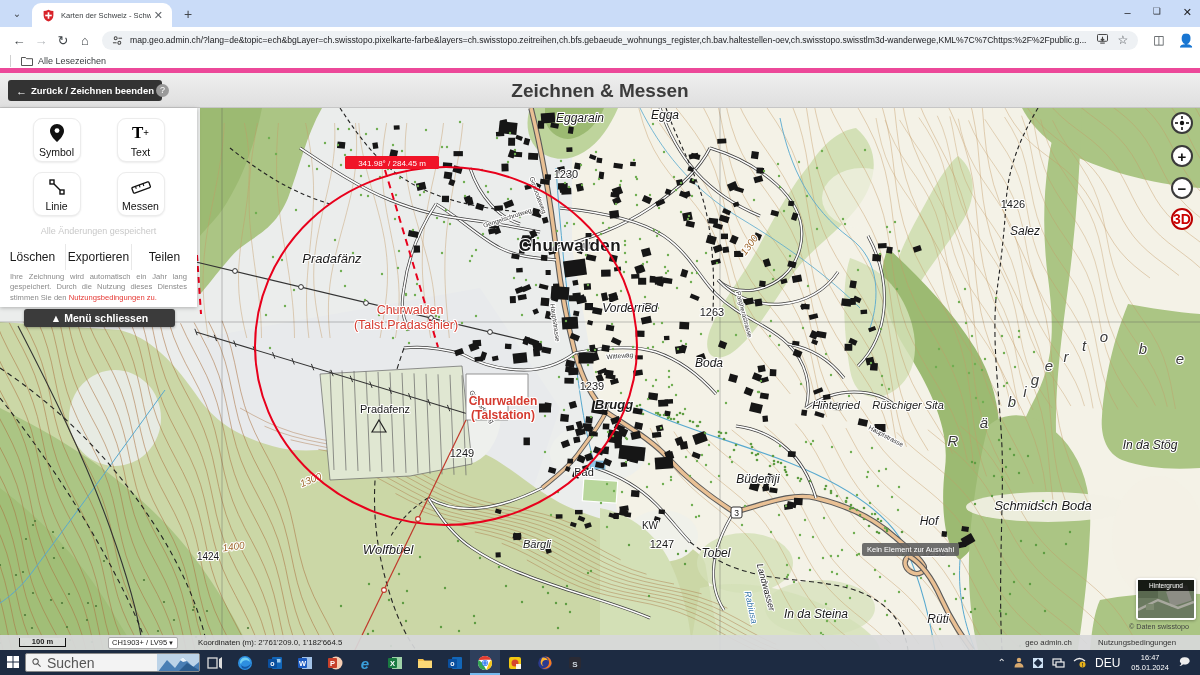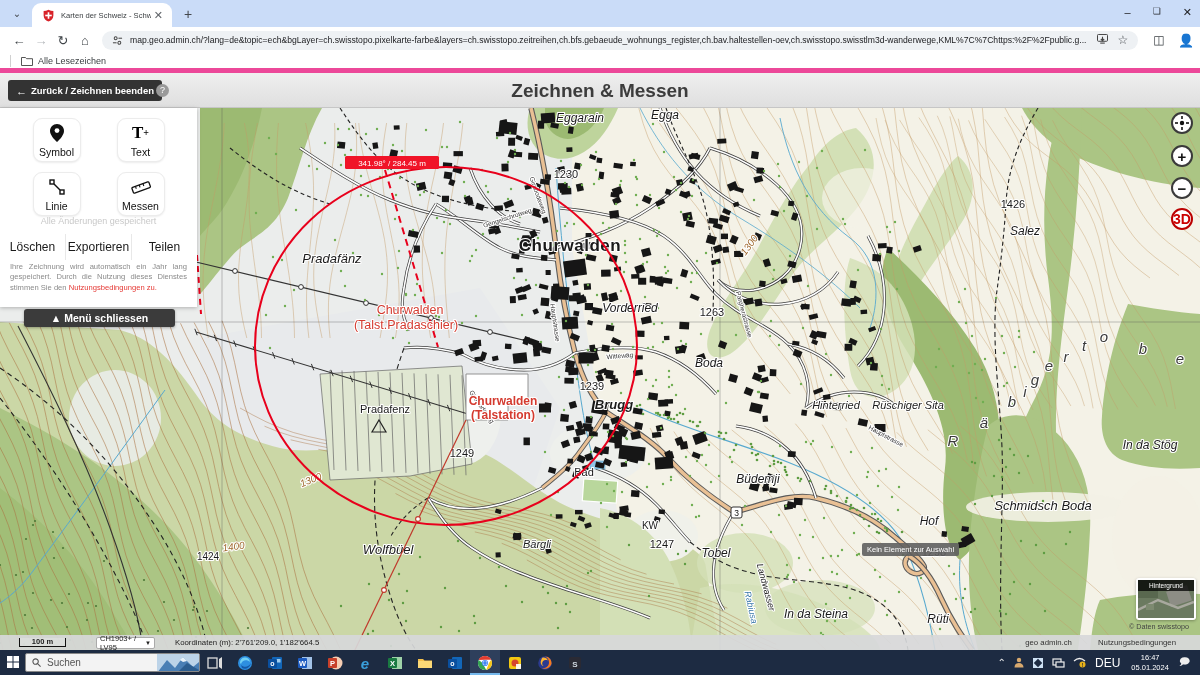--- a/index.html
+++ b/index.html
@@ -26,46 +26,46 @@
 .helpq{position:absolute;left:156px;top:11px;width:13px;height:13px;border-radius:50%;background:#9a9a9a;color:#fff;font-size:9px;line-height:13px;text-align:center}
 .gtitle{position:absolute;left:0;right:0;top:7px;text-align:center;font-size:19px;font-weight:bold;color:#3c3c3c}
 
 #maparea{position:absolute;left:0;top:108px;width:1200px;height:542px;overflow:hidden}
 
 .panel{position:absolute;left:0;top:108px;width:197px;height:199px;background:#fff;box-shadow:0 1px 4px rgba(0,0,0,.25);padding-top:10px}
 .cards{display:grid;grid-template-columns:48px 48px;gap:10px 36px;justify-content:center}
 .card{width:48px;height:44px;border:1px solid #ececec;border-radius:9px;box-shadow:0 1px 2px rgba(0,0,0,.08);display:flex;flex-direction:column;align-items:center;justify-content:flex-end;padding-bottom:3px;background:#fff}
 .card .cicon{flex:1;display:flex;align-items:center;justify-content:center}
 .card .clabel{font-size:10.5px;color:#111}
-.saved{font-size:9px;color:#c9c9c9;text-align:center;margin-top:0}
+.saved{font-size:9px;color:#c9c9c9;text-align:center;margin-top:10px}
 .prow{display:flex;margin-top:8px;border-top:0px}
 .prow div{flex:1;text-align:center;font-size:12px;color:#1a1a1a;padding:6px 1px;border-left:1px solid #e8e8e8}
 .prow div:first-child{border-left:none}
 .legal{font-size:7.6px;color:#8a8a8a;padding:2px 10px;line-height:1.35;text-align:justify}
 .legal .red{color:#e53935}
 .menuclose{position:absolute;left:24px;top:309px;width:151px;height:18px;background:#3b3b3b;color:#fff;font-size:10.5px;font-weight:bold;display:flex;align-items:center;justify-content:center;gap:7px;border-radius:3px;box-shadow:0 1px 3px rgba(0,0,0,.3)}
 
 .zctl{position:absolute;right:7px;width:22px;height:22px;border-radius:50%;background:#fff;border:2.6px solid #3a3a3a;color:#111;display:flex;align-items:center;justify-content:center}
 
 .infobar{position:absolute;left:0;top:635px;width:1200px;height:15px;background:rgba(215,216,218,.92);display:flex;align-items:center;font-size:8px;color:#222}
 .scalebox{width:47px;height:9px;border:1.4px solid #111;border-top:none;margin-left:19px;text-align:center;font-size:7.5px;line-height:8px;font-weight:bold;background:rgba(255,255,255,.2)}
-.crsel{width:59px;height:12px;background:#fff;border:1px solid #aaa;border-radius:2px;margin-left:30px;font-size:7.5px;display:flex;align-items:center;justify-content:space-between;padding:0 3px}
+.crsel{width:70px;height:12px;background:#fff;border:1px solid #aaa;border-radius:2px;margin-left:42px;font-size:7.5px;display:flex;align-items:center;justify-content:space-between;padding:0 3px}
 .coords{margin-left:20px;font-size:7.8px}
 .rightlinks{margin-left:auto;margin-right:24px;display:flex;gap:26px;font-size:7.8px;color:#333}
 
 .tooltip{position:absolute;left:862px;top:543px;background:rgba(95,95,95,.9);color:#fff;font-size:7.5px;padding:2px 5px;border-radius:2px}
 .bgwidget{position:absolute;left:1136px;top:578px;width:60px;height:42px;background:#fff;border-radius:3px;box-shadow:0 1px 3px rgba(0,0,0,.3);padding:2px}
 .bgthumb{width:56px;height:38px;background:#5d6b57;position:relative;overflow:hidden}
 .bgband{position:absolute;left:0;top:0;right:0;height:11px;background:rgba(0,0,0,.75);color:#fff;font-size:6.5px;text-align:center;line-height:11px}
 .copyr{position:absolute;left:1129px;top:622px;font-size:7.2px;color:#444;white-space:nowrap}
 
 .taskbar{position:absolute;left:0;top:650px;width:1200px;height:25px;background:#1d2b42;display:flex;align-items:center}
 .winlogo{width:25px;text-align:center}
 .searchpill{width:175px;height:19px;background:#f3f3f3;border:1px solid #888;border-radius:2px;display:flex;align-items:center;padding:0 6px;gap:6px;position:relative;overflow:hidden}
-.searchpill span{font-size:10px;color:#555}
+.searchpill span{font-size:14px;color:#555}
 .mount{position:absolute;right:0;top:0;width:42px;height:19px}
 .ticon{width:30px;height:25px;flex-shrink:0;display:flex;align-items:center;justify-content:center}
 .ticon.active{background:#2e3f5c;box-shadow:inset 0 -2px 0 #76b9ed}
 .tray{margin-left:auto;display:flex;align-items:center;color:#fff;height:25px}
 .tray .ti{font-size:10px;margin:0 4px;color:#eee;flex-shrink:0}
 .clock{font-size:7.5px;text-align:center;line-height:1.3;margin:0 6px}
 .deu{font-size:12px;margin:0 5px}
 svg text{font-family:"Liberation Sans",sans-serif}
 </style></head><body>
 

